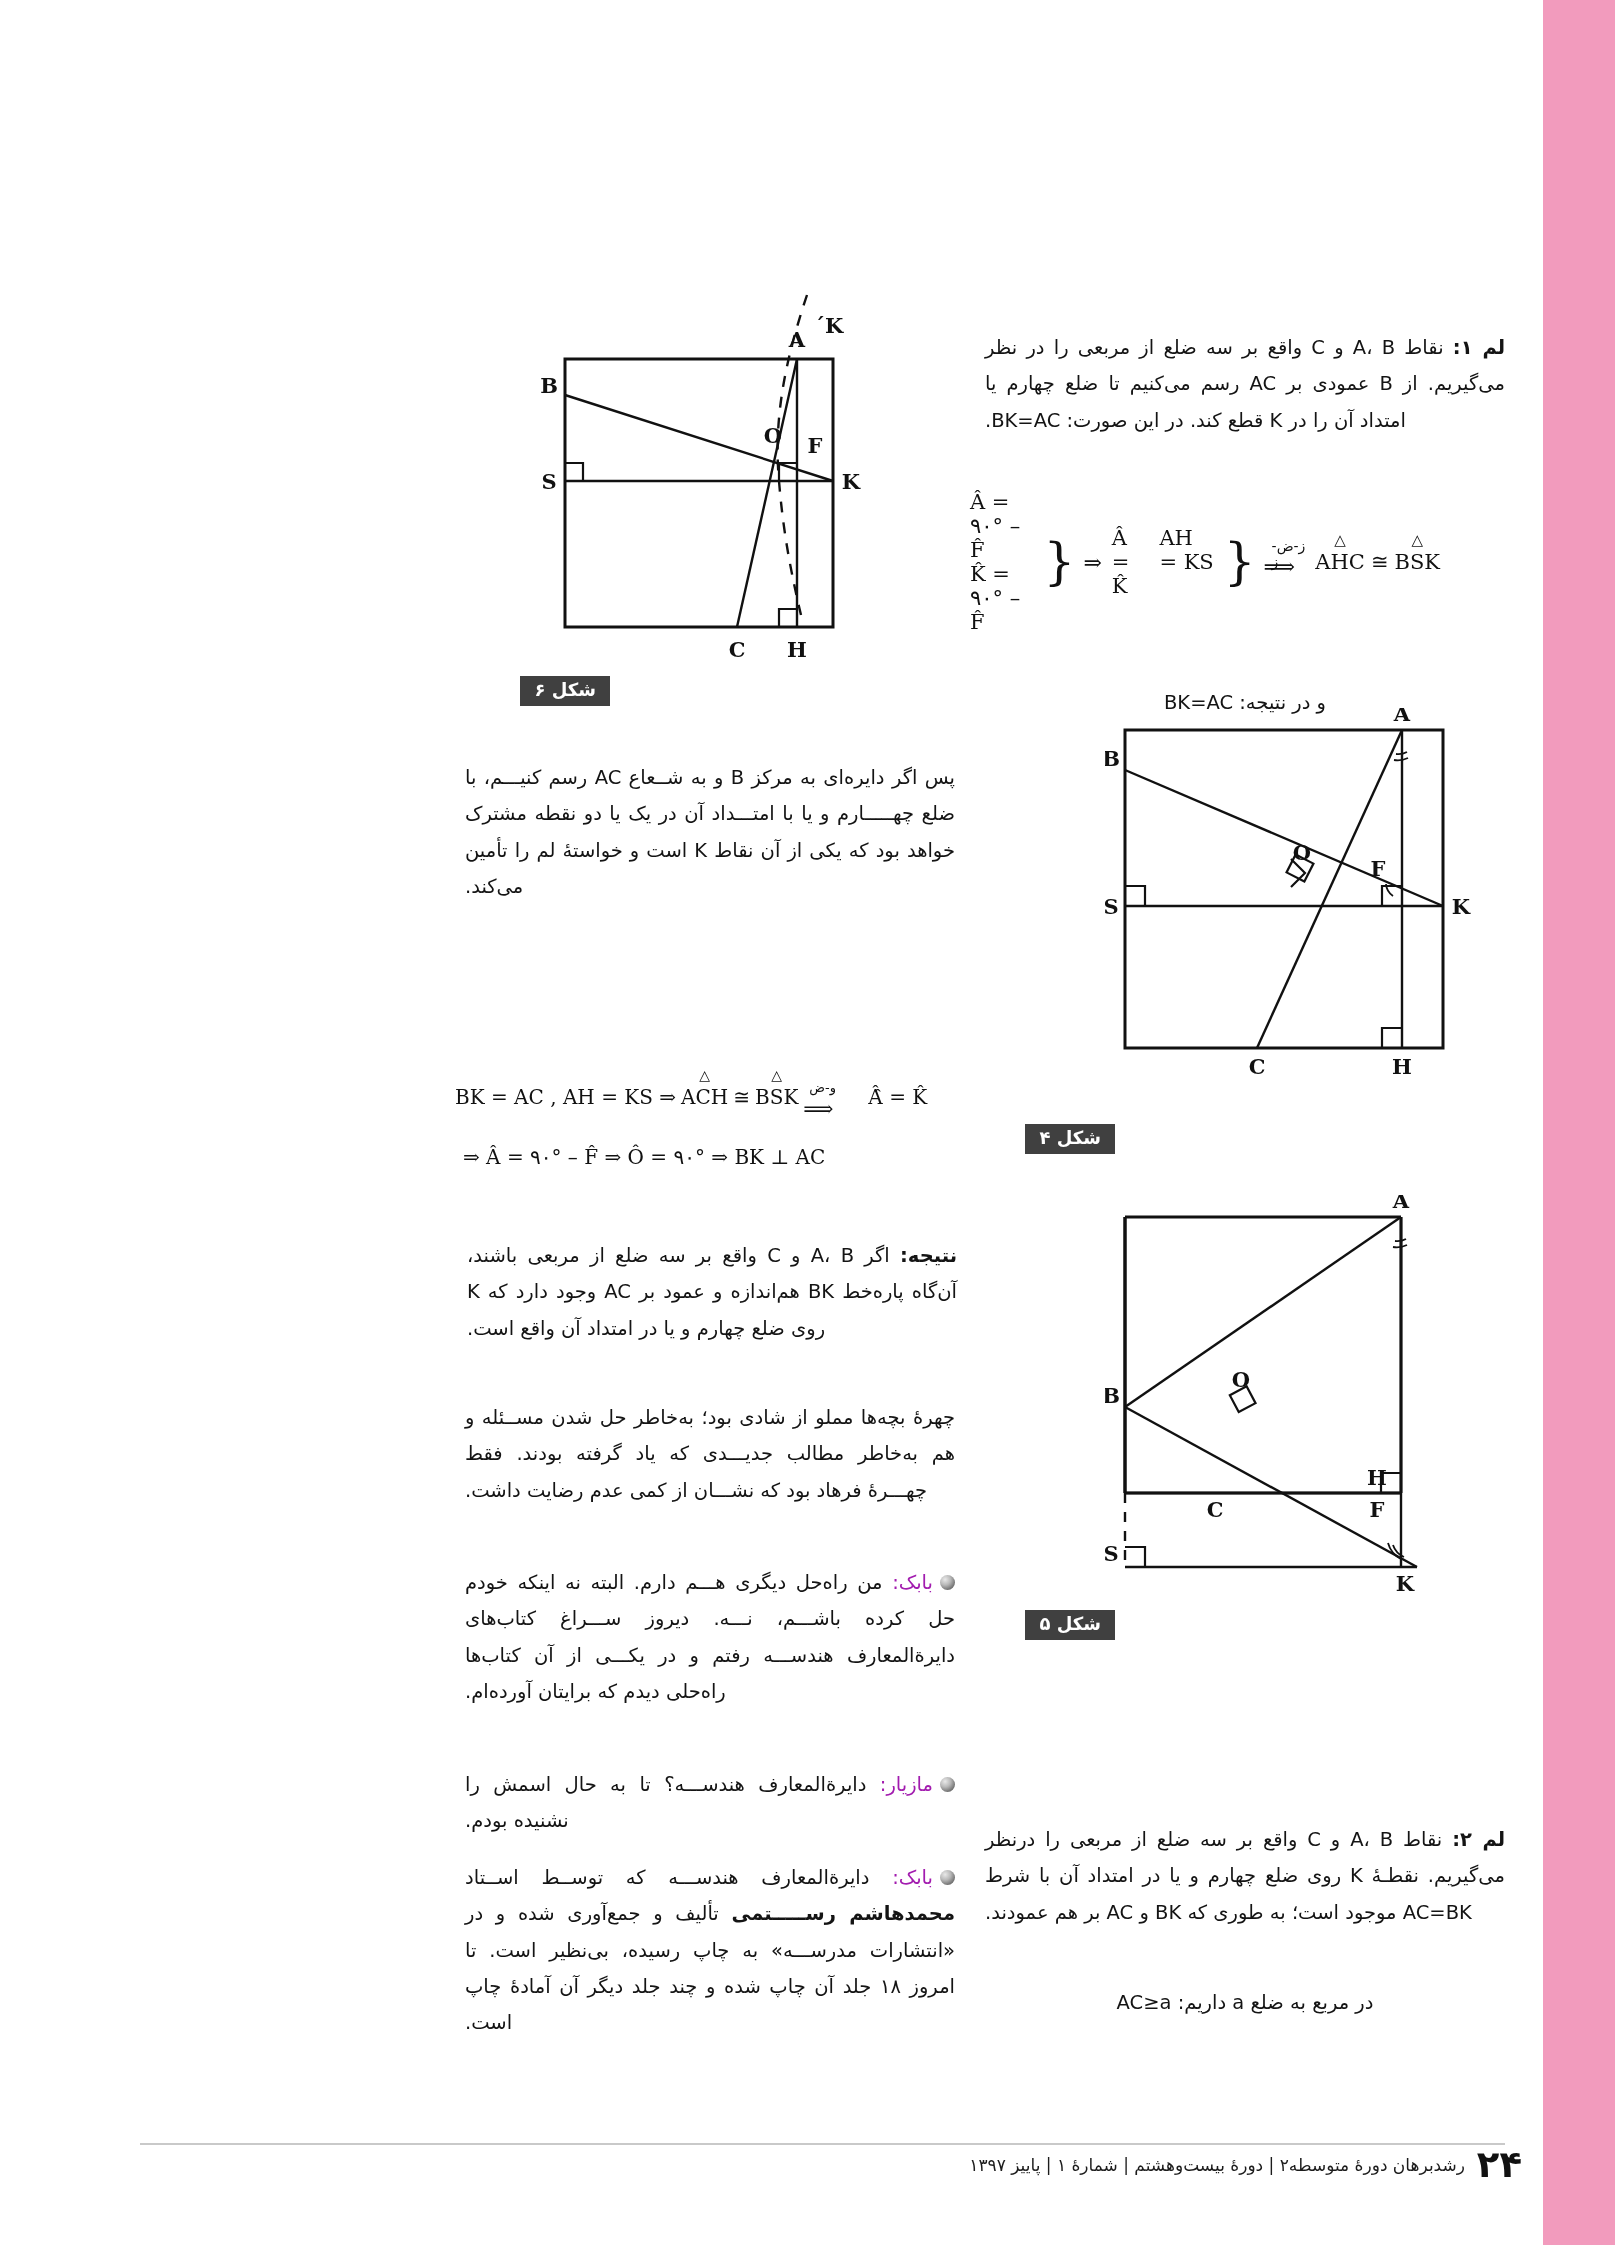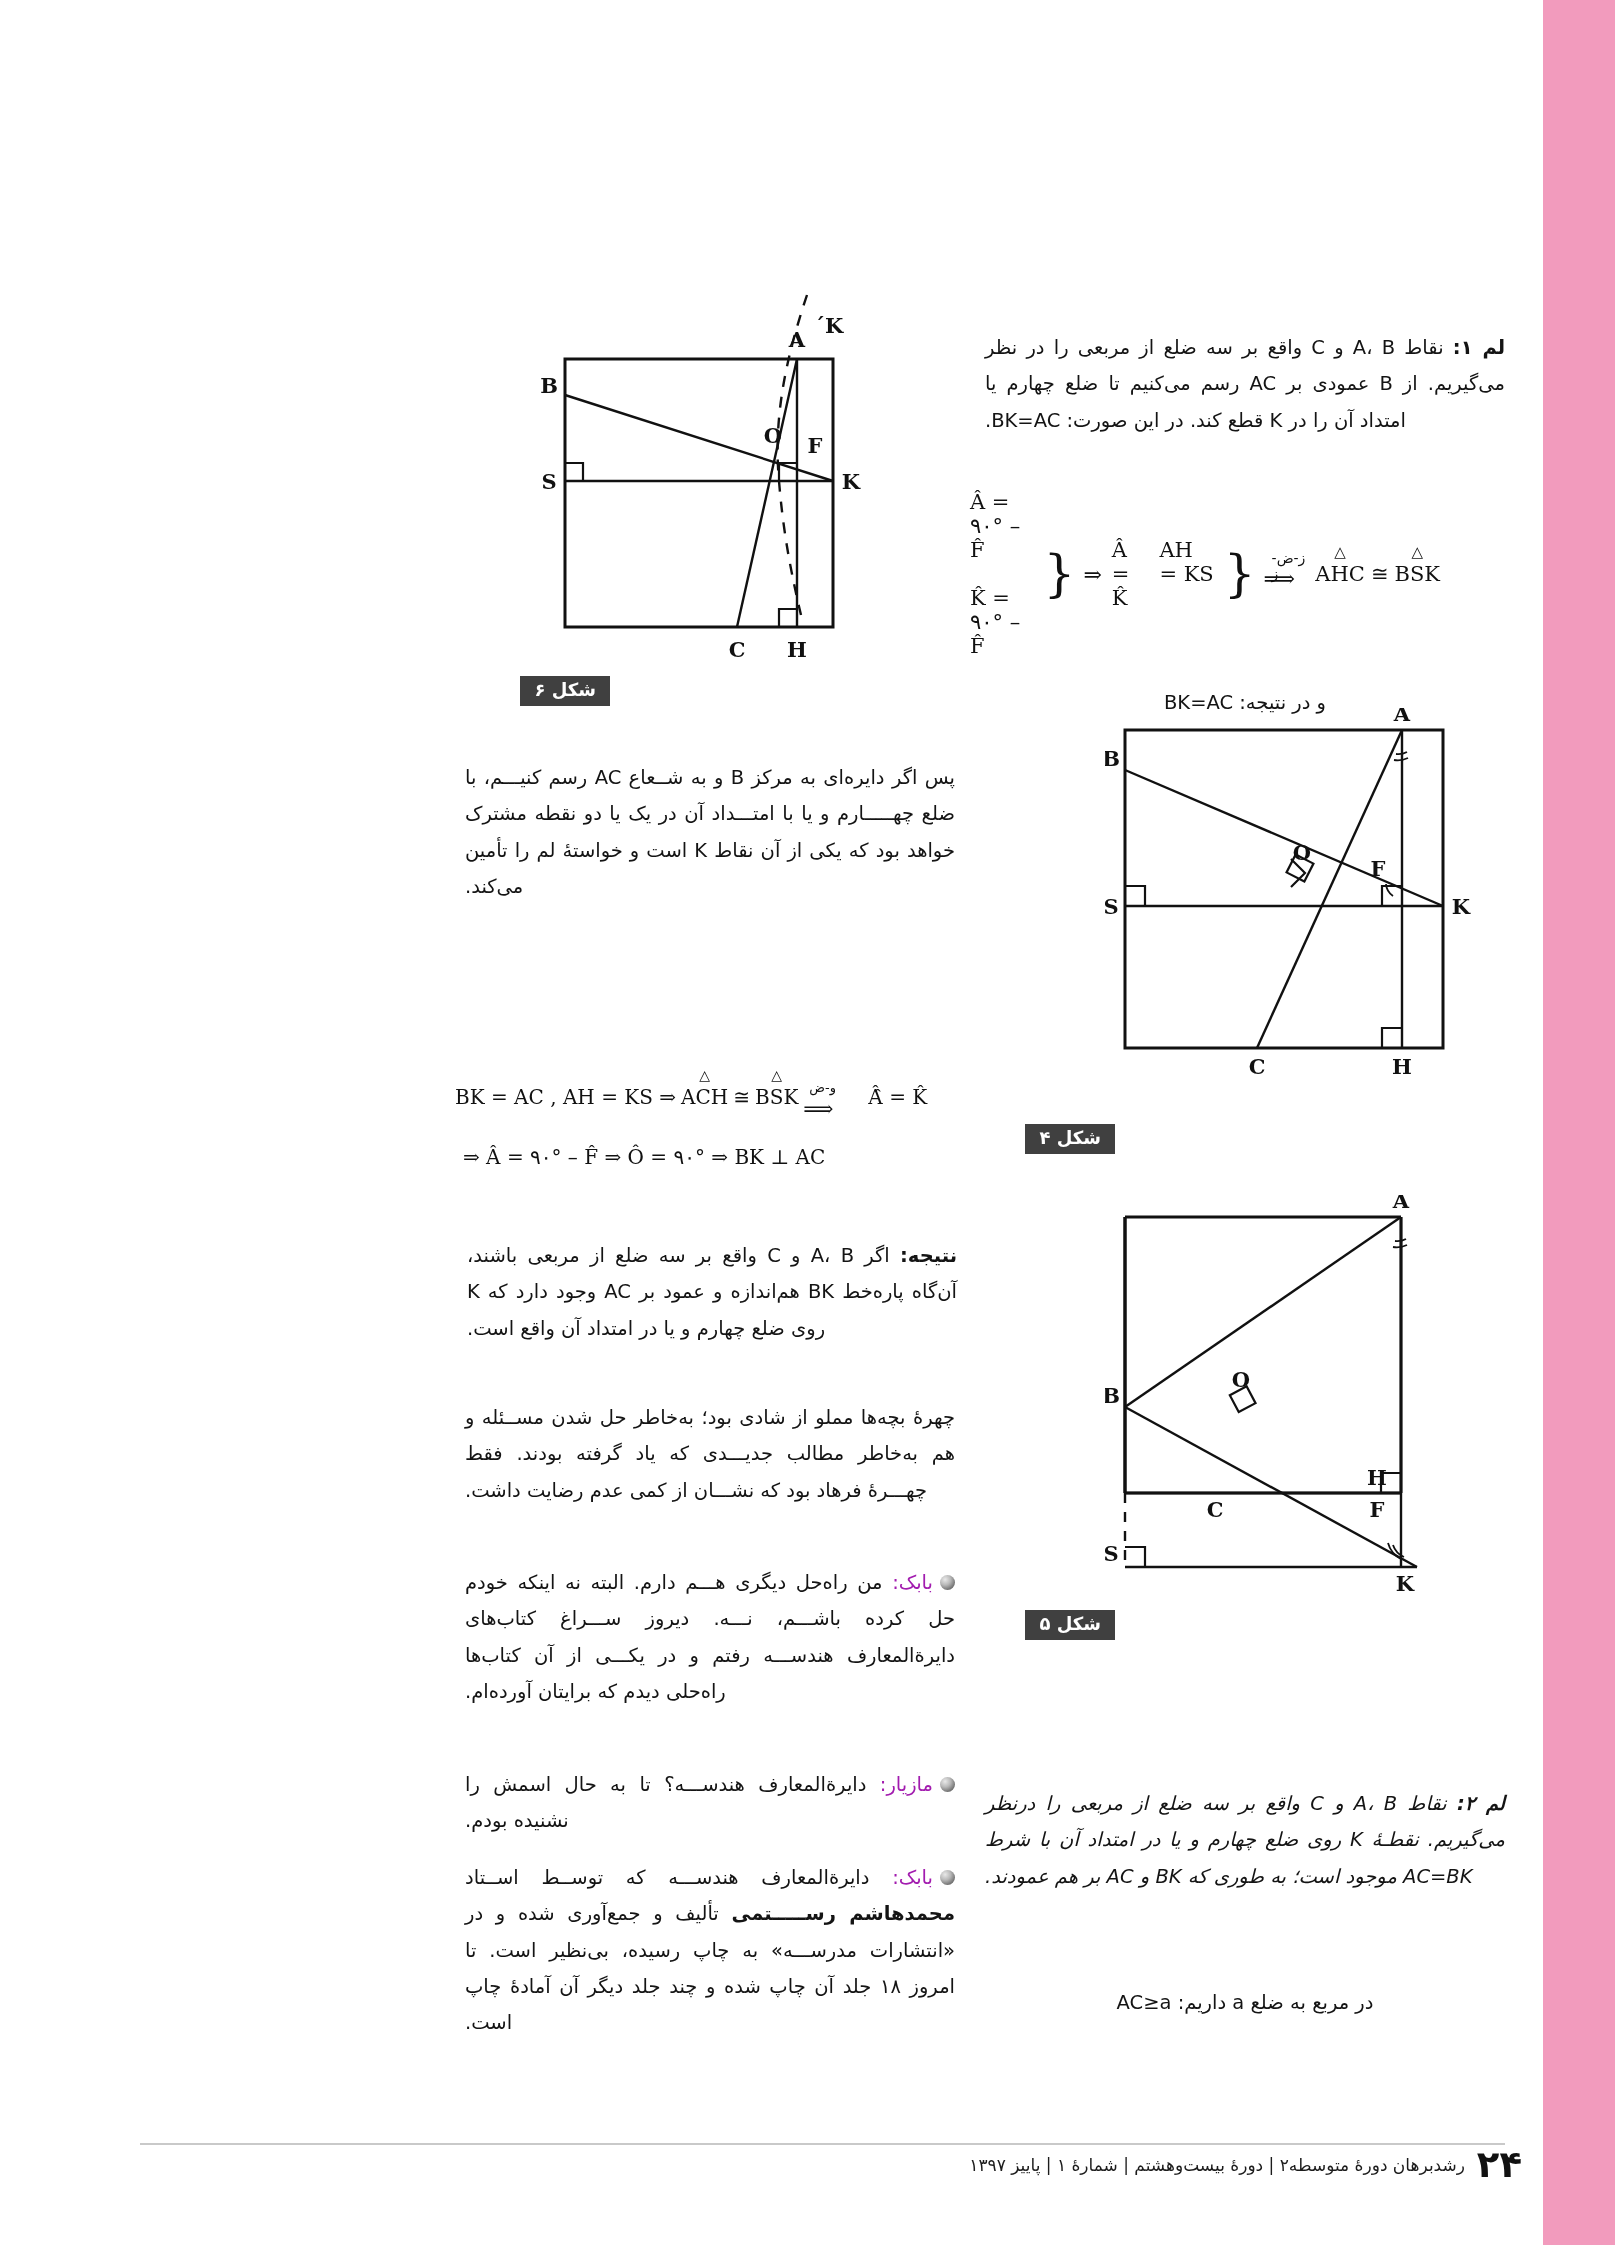--- a/index.html
+++ b/index.html
@@ -83,21 +83,21 @@
   <div class="edge-band"></div>
 
   <div class="ptext" style="position:absolute;right:110px;top:300px;width:520px;">
     <b>لم ۱:</b>
     <span>نقاط A، B و C واقع بر سه ضلع از مربعی را در نظر می‌گیریم. از B عمودی بر AC رسم می‌کنیم تا ضلع چهارم یا امتداد آن را در K قطع کند. در این صورت: BK=AC.</span>
   </div>
 
   <div class="math" style="position:absolute;right:175px;top:490px;width:470px;font-size:21px;">
     <div style="display:flex;align-items:center;gap:6px;">
       <div style="display:flex;align-items:center;">
-        <div style="display:flex;flex-direction:column;gap:24px;">
+        <div style="display:flex;flex-direction:column;gap:0;">
           <span>Â = ۹۰° – F̂</span>
           <span>K̂ = ۹۰° – F̂</span>
         </div>
         <span style="font-size:50px;font-weight:200;line-height:0.78;margin:0 2px 0 3px;">}</span>
       </div>
       <span style="font-size:22px;">⇒</span>
       <div style="display:flex;align-items:center;">
         <div style="display:flex;flex-direction:row;gap:12px;margin-left:4px;">
           <span>Â = K̂</span>
           <span>AH = KS</span>
@@ -215,21 +215,21 @@
       <text x="110" y="322" text-anchor="middle" font-family="DejaVu Serif, serif" font-size="21" font-weight="bold" fill="#111">C</text>
       <text x="272" y="322" text-anchor="middle" font-family="DejaVu Serif, serif" font-size="21" font-weight="bold" fill="#111">F</text>
       <text x="6" y="366" text-anchor="middle" font-family="DejaVu Serif, serif" font-size="21" font-weight="bold" fill="#111">S</text>
       <text x="300" y="396" text-anchor="middle" font-family="DejaVu Serif, serif" font-size="21" font-weight="bold" fill="#111">K</text>
     </svg>
   </div>
   <div style="position:absolute;right:500px;top:1610px;">
     <span class="fig-chip">شکل ۵</span>
   </div>
 
-  <div class="ptext" style="position:absolute;right:110px;top:1756px;width:520px;font-style:italic;">
+  <div class="ptext" style="position:absolute;right:110px;top:1792px;width:520px;">
     <b>لم ۲:</b>
     <span>نقاط A، B و C واقع بر سه ضلع از مربعی را درنظر می‌گیریم. نقطـهٔ K روی ضلع چهارم و یا در امتداد آن با شرط AC=BK موجود است؛ به طوری که BK و AC بر هم عمودند.</span>
   </div>
   <div class="ptext" style="position:absolute;right:110px;top:1955px;width:520px;text-align:center;text-align-last:center;">در مربع به ضلع a داریم: AC≥a</div>
 
   <div class="fig" style="right:660px;top:285px;">
     <svg width="440" height="400" viewBox="0 0 440 400">
 
       <path d="M292 10 C 272 70, 258 130, 264 196 C 268 246, 276 288, 286 330" fill="none" stroke="#111" stroke-width="2.4" stroke-dasharray="11 10"></path>
 

